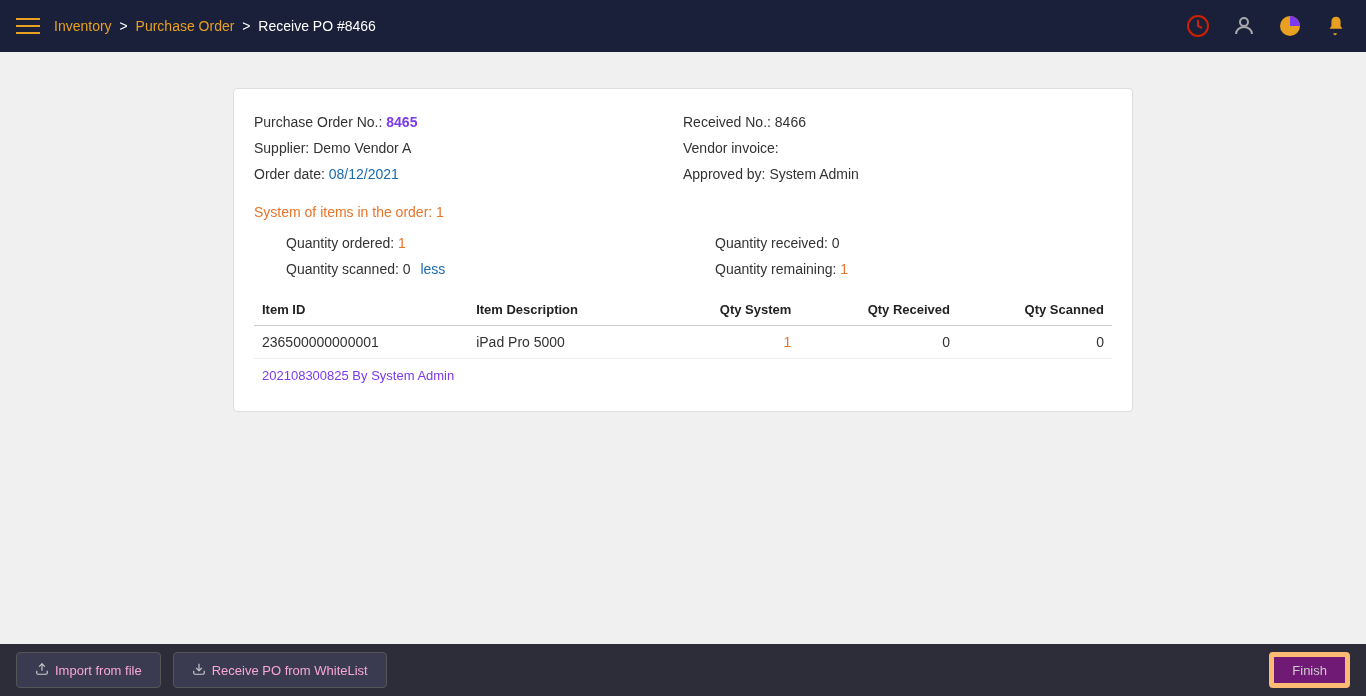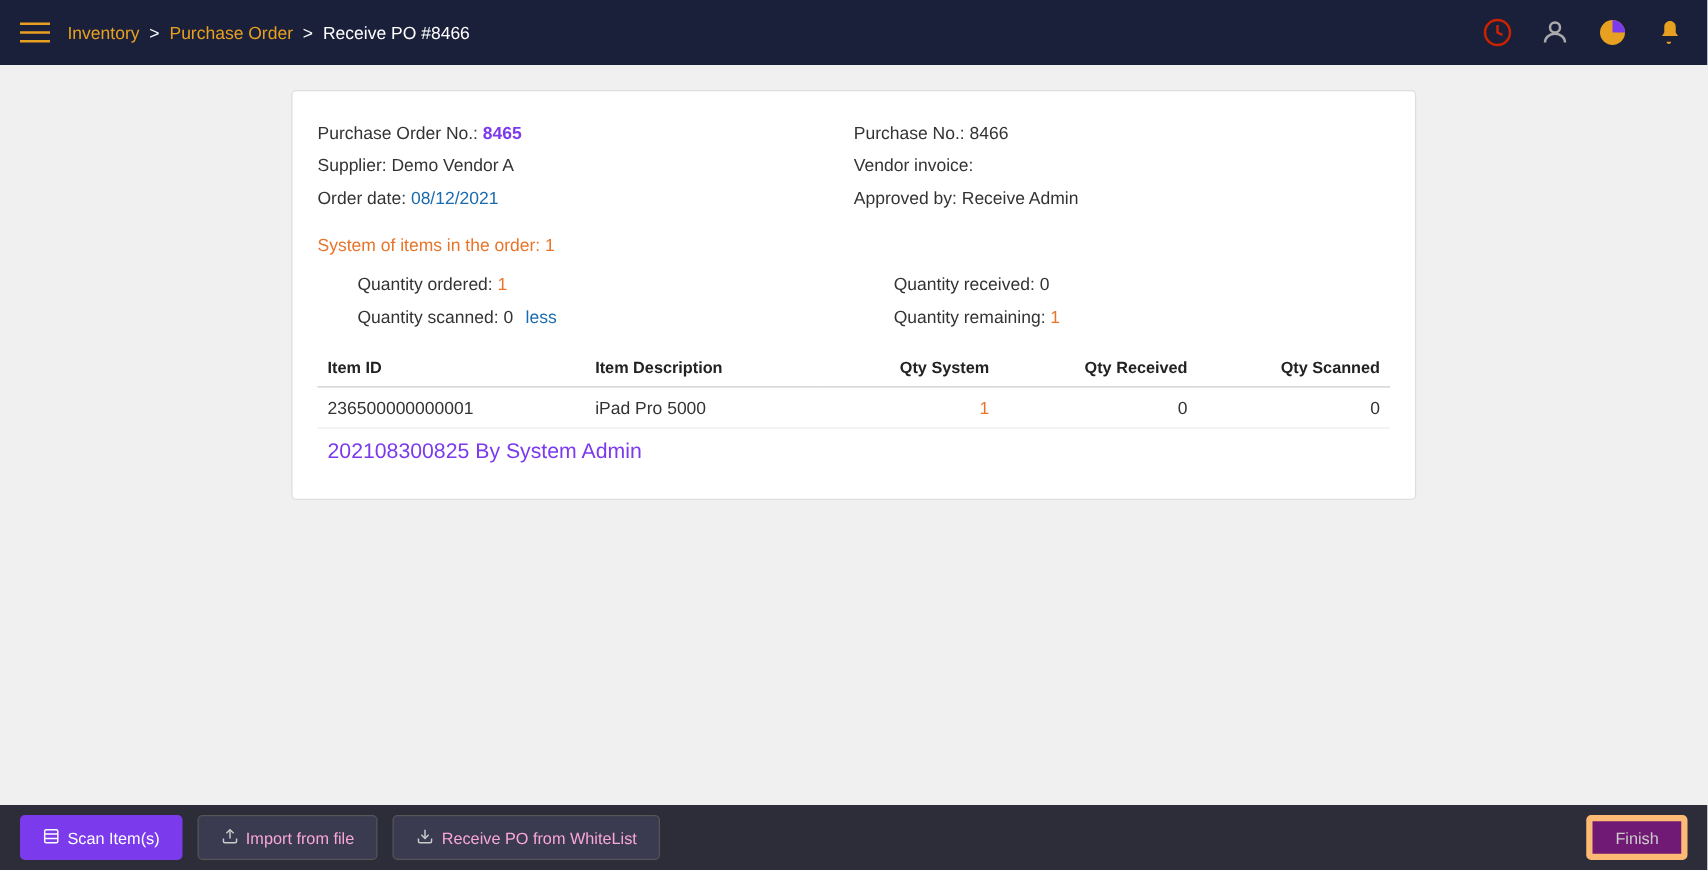--- a/index.html
+++ b/index.html
@@ -53,21 +53,21 @@
       display: flex;
       align-items: center;
       justify-content: center;
       cursor: pointer;
       font-size: 20px;
     }
 
     
     .main-content {
       flex: 1;
-      padding: 20px;
+      padding: 36px;
       overflow-y: auto;
       background: #f0f0f0;
     }
 
     
     .card {
       background: white;
       border: 1px solid #ddd;
       border-radius: 4px;
       padding: 20px;
@@ -148,21 +148,21 @@
     }
     .items-table td.num-orange { color: #e8742a; text-align: right; }
     .items-table td.num-neutral { text-align: right; }
 
     
     .link-row {
       padding: 8px 8px;
     }
     .link-row a {
       color: #7c3aed;
-      font-size: 17px;
+      font-size: 13px;
       text-decoration: none;
       cursor: pointer;
     }
 
     
     .footer {
       background: #2d2d3a;
       height: 52px;
       display: flex;
       align-items: center;
@@ -253,38 +253,38 @@
 
 <div class="main-content">
   <div class="card">
 
     <div class="info-grid">
       <div class="info-item">
         <span>Purchase Order No.:</span>
         <span class="val-highlight">8465</span>
       </div>
       <div class="info-item">
-        <span>Purchase No.:</span>
+        <span>Received No.:</span>
         <span>8466</span>
       </div>
       <div class="info-item">
         <span>Supplier:</span>
         <span>Demo Vendor A</span>
       </div>
       <div class="info-item">
         <span>Vendor invoice:</span>
         <span></span>
       </div>
       <div class="info-item">
         <span>Order date:</span>
         <span class="val-blue">08/12/2021</span>
       </div>
       <div class="info-item">
         <span>Approved by:</span>
-        <span>Receive Admin</span>
+        <span>System Admin</span>
       </div>
     </div>
 
     <div class="items-count-row">
       <span class="label">System of items in the order:</span>
       <span class="val">1</span>
     </div>
 
     <div class="qty-section">
       <div class="qty-item">
@@ -329,30 +329,20 @@
 
     <div class="link-row">
       <a>202108300825 By System Admin</a>
     </div>
 
   </div>
 </div>
 
 <footer class="footer">
   <div class="footer-left">
-    <button class="btn btn-primary">
-      <span>
-        <svg width="14" height="14" viewBox="0 0 24 24" fill="none" stroke="white" stroke-width="2">
-          <rect x="3" y="3" width="18" height="18" rx="2"></rect>
-          <line x1="3" y1="9" x2="21" y2="9"></line>
-          <line x1="3" y1="15" x2="21" y2="15"></line>
-        </svg>
-      </span>
-      <span>Scan Item(s)</span>
-    </button>
     <button class="btn btn-secondary">
       <span>
         <svg width="14" height="14" viewBox="0 0 24 24" fill="none" stroke="#ccc" stroke-width="2">
           <path d="M21 15v4a2 2 0 0 1-2 2H5a2 2 0 0 1-2-2v-4"></path>
           <polyline points="17 8 12 3 7 8"></polyline>
           <line x1="12" y1="3" x2="12" y2="15"></line>
         </svg>
       </span>
       <span>Import from file</span>
     </button>

